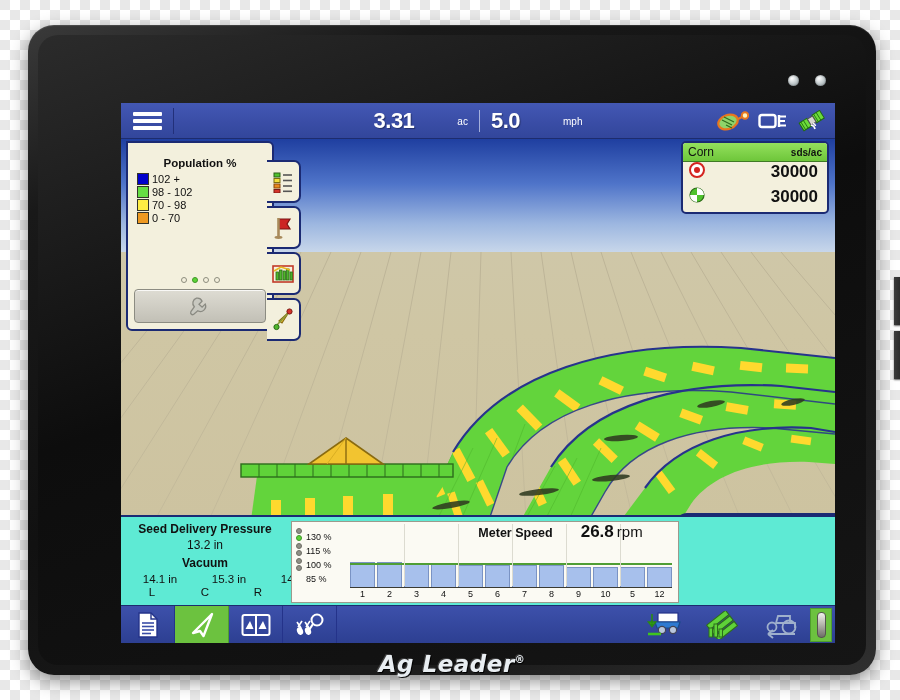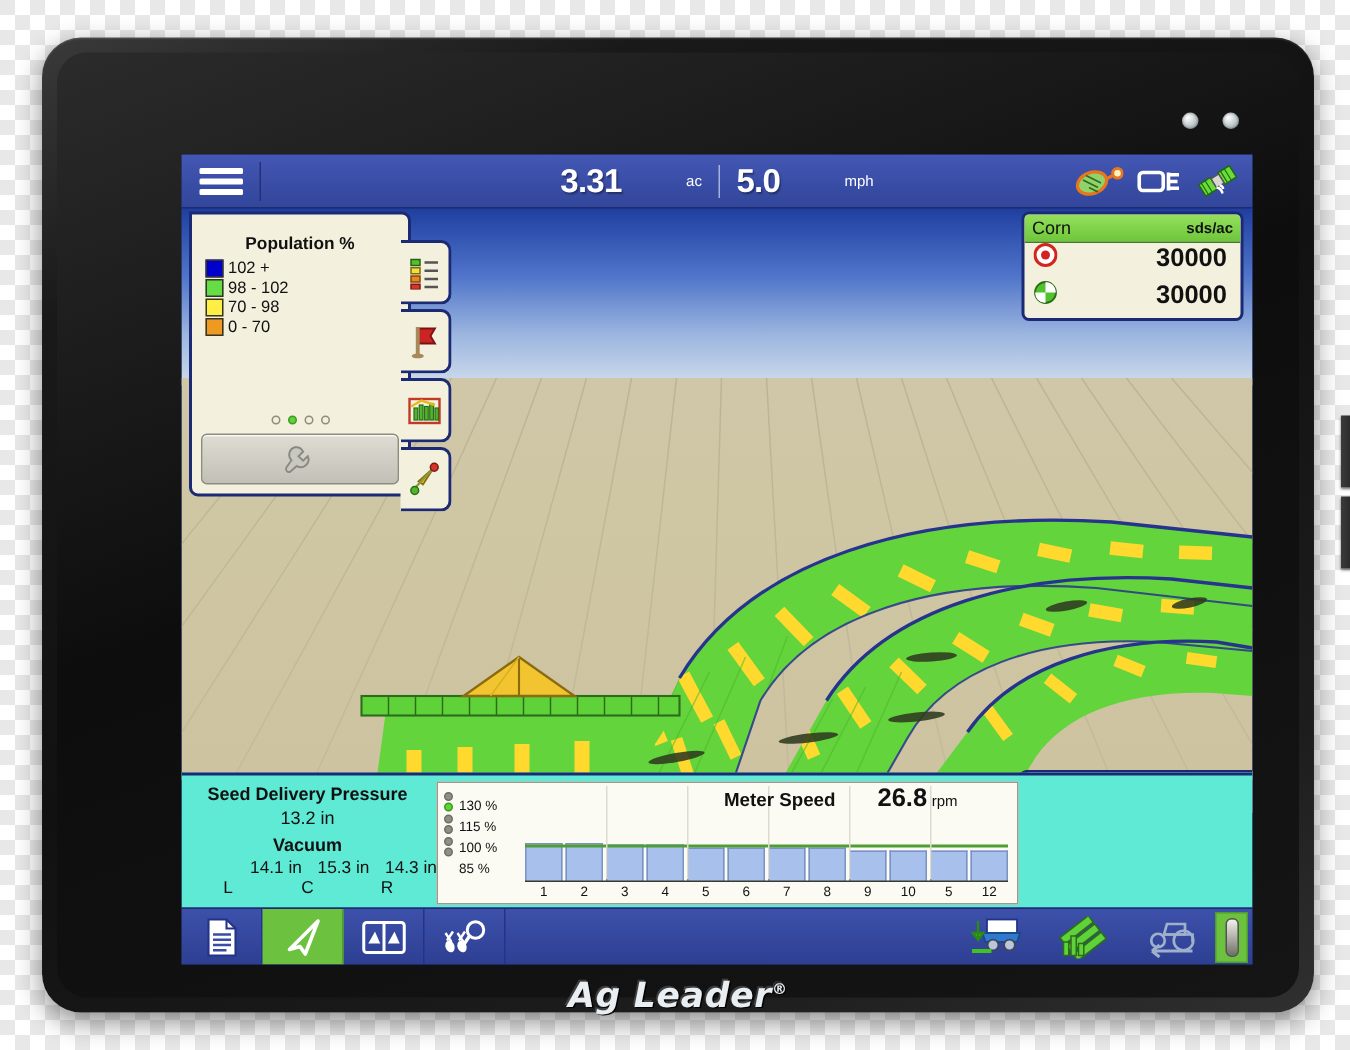--- a/index.html
+++ b/index.html
@@ -153,33 +153,33 @@
   }
   #settings-tab .tx { font-size:12.5px; color:#111; font-weight:500; }
 
   
   #band { position:absolute; left:0; top:412px; width:100%; height:90px;
           background:#5eead4; border-top:2px solid #1b2a73; }
   #band-left { position:absolute; left:0; top:0; width:168px; height:100%;
     display:flex; flex-direction:column; align-items:center; padding-top:5px; }
   #band-left .h { font-size:12px; font-weight:bold; color:#111; }
   #band-left .v { font-size:12px; color:#111; margin-top:2px; }
-  #vac-vals { display:flex; gap:1px; margin-top:3px;margin-left:48px; }
+  #vac-vals { display:flex; gap:25px; margin-top:3px;margin-left:48px; }
   #vac-vals .c { width:44px; text-align:center; font-size:11.5px; color:#111; }
   #vac-lbls { display:flex; gap:9px; margin-top:1px; }
   #vac-lbls .c { width:44px; text-align:center; font-size:11.5px; color:#111; font-weight:500; }
 
   
   #chart-box { position:absolute; left:170px; top:4px; width:388px; height:82px;
     background:#fbfaf3; border:1px solid #9b9a8c; }
   #chart-head { position:absolute; left:175px; top:5px; right:10px; height:18px;
     display:flex; align-items:baseline; justify-content:center; }
   #chart-head .t { font-size:12.5px; font-weight:bold; color:#111; }
   #chart-head .n { font-size:17px; font-weight:bold; color:#111; margin-left:28px; }
-  #chart-head .u { font-size:10px; color:#111; margin-left:3px; }
+  #chart-head .u { font-size:15px; color:#111; margin-left:3px; }
   #chart-dots { position:absolute; left:4px; top:4px; width:10px; }
   #chart-dots i { display:block; width:6px; height:6px; border-radius:50%;
      background:#8f8f86; margin:1.5px 0; border:1px solid #6e6e66; }
   #chart-dots i.on { background:#5bd436; border-color:#3f9628; }
   #y-labels { position:absolute; left:14px; top:6px; width:40px; }
   #y-labels div { font-size:9px; color:#111; text-align:left; height:13px; line-height:13px; }
   #plot { position:absolute; left:58px; top:6px; right:6px; height:60px; }
   #bars { position:absolute; left:0; right:0; bottom:0; height:100%;
           display:flex; align-items:flex-end; gap:2px; }
   .bar { flex:1; background:#a7c0ec; border:1px solid #7a93c4; border-bottom:none; }

